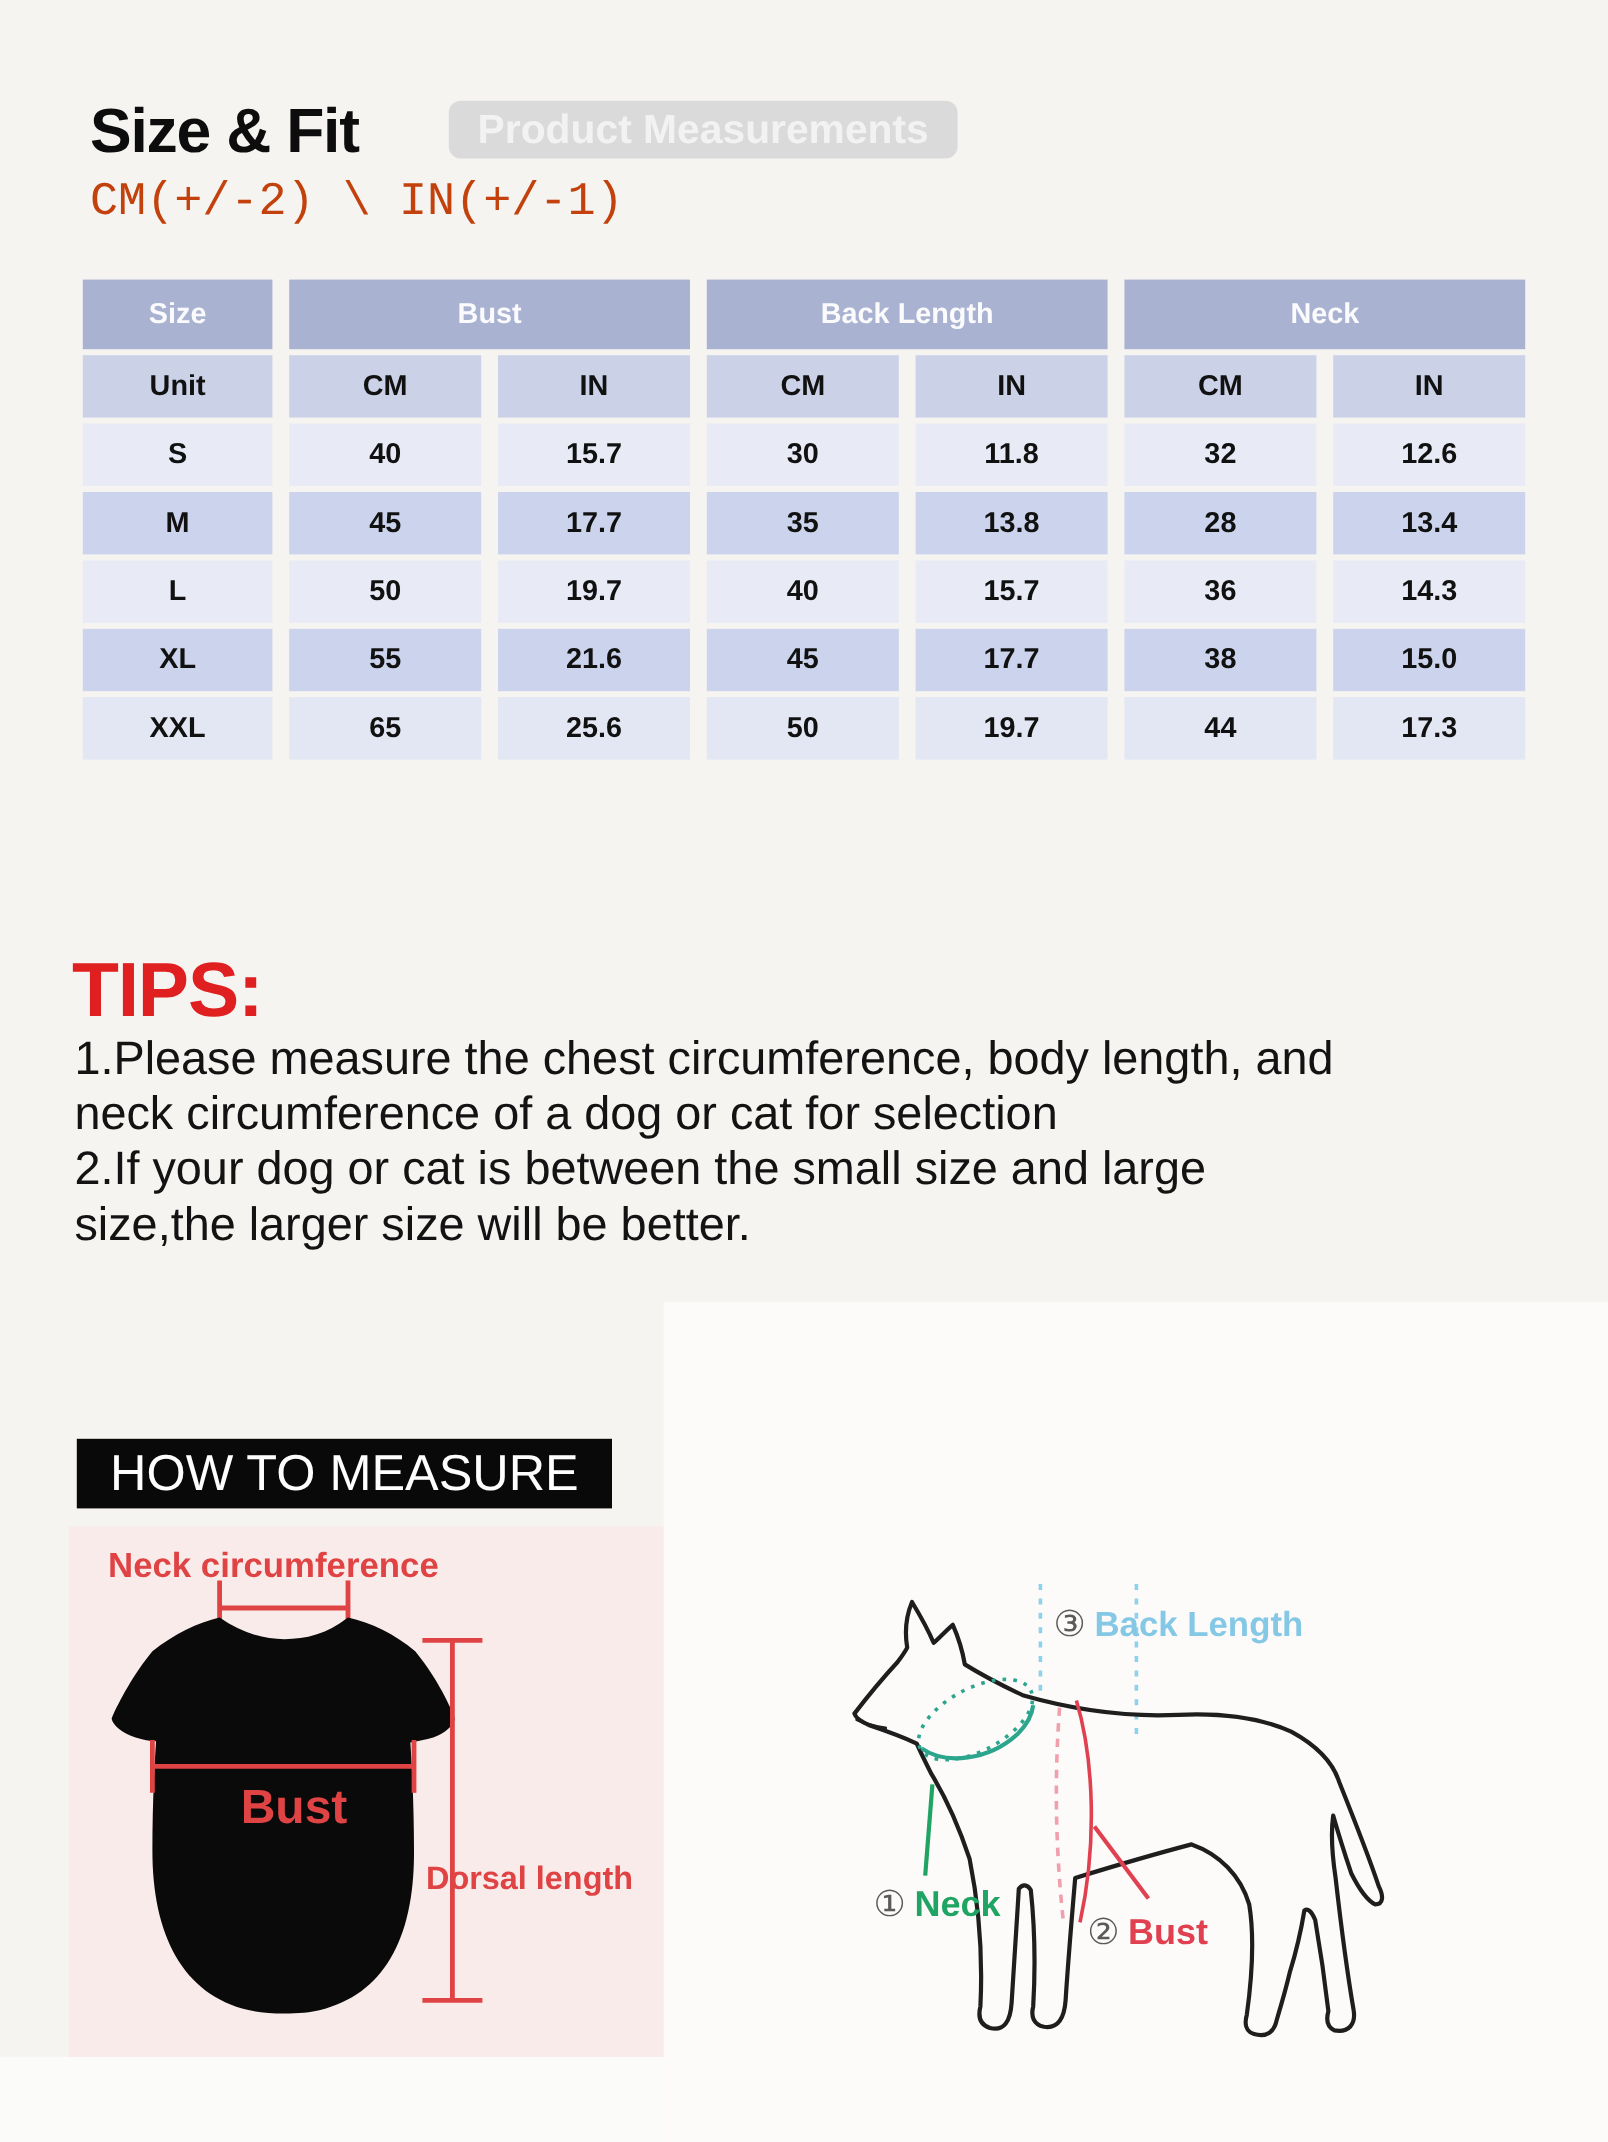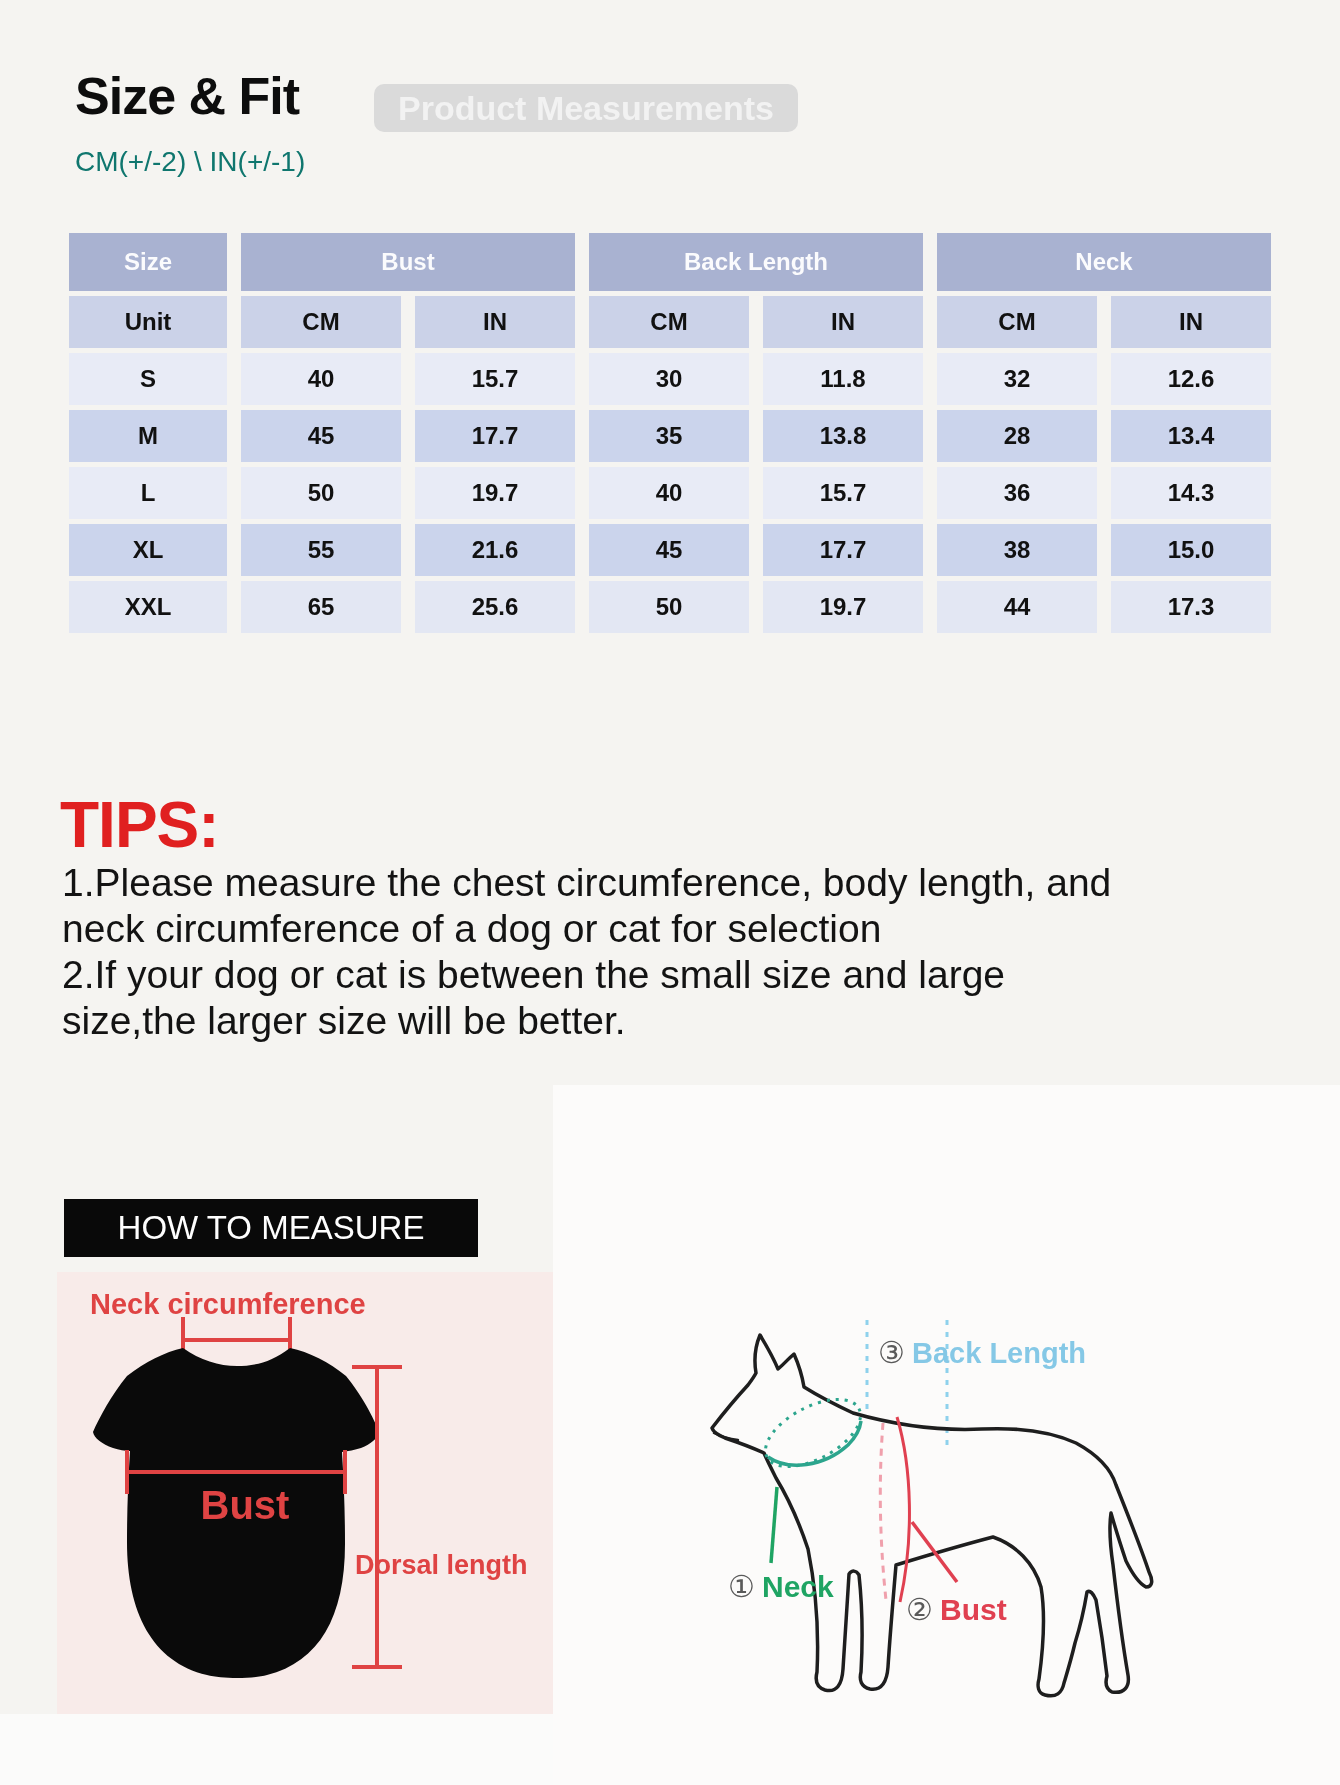--- a/index.html
+++ b/index.html
@@ -5,27 +5,27 @@
   html,body{margin:0;padding:0;}
   body{
     width:1340px;height:1785px;position:relative;overflow:hidden;
     background:#f5f4f1;
     font-family:"Liberation Sans",sans-serif;
     color:#141414;
   }
   .abs{position:absolute;}
 
   
-  .page-title{left:75px;top:66px;font-size:52px;font-weight:bold;color:#0d0d0d;letter-spacing:-1px;}
+  .page-title{left:75px;top:80px;font-size:52px;font-weight:bold;color:#0d0d0d;letter-spacing:-1px;}
   .badge{
     left:374px;top:84px;height:48px;line-height:48px;
     background:#dadada;color:#f2f2f2;border-radius:10px;
     padding:0 24px;font-size:34px;font-weight:bold;
   }
-  .tolerance{left:75px;top:146px;font-size:28px;color:#0f766e;}
+  .tolerance{left:75px;top:146px;font-size:39px;color:#c2410c;font-family:Liberation Mono, monospace;}
 
   
   table.size-chart{
     position:absolute;left:55px;top:228px;width:1230px;
     border-collapse:separate;border-spacing:14px 5px;table-layout:fixed;
   }
   .size-chart th,.size-chart td{
     text-align:center;vertical-align:middle;
     font-weight:bold;font-size:24px;padding:0;
   }
@@ -38,22 +38,22 @@
   tr.r-l   td{background:#e8ebf6;}
   tr.r-xl  td{background:#cbd4ec;}
   tr.r-xxl td{background:#e3e7f3;}
 
   
   .tips-heading{left:60px;top:788px;font-size:64px;font-weight:bold;color:#e02020;letter-spacing:-1px;}
   .tips-body{left:62px;top:860px;width:1240px;font-size:39px;line-height:46px;color:#131313;}
 
   
   .htm-box{
-    left:64px;top:1199px;width:414px;height:58px;line-height:58px;
-    background:#090909;color:#fefefe;font-size:33px;font-weight:500;
+    left:64px;top:1199px;width:446px;height:58px;line-height:58px;
+    background:#090909;color:#fefefe;font-size:42px;font-weight:500;
     text-align:center;letter-spacing:0px;
   }
 
   .white-band{left:0;top:1714px;width:1340px;height:71px;background:#fbfbfa;}
   .shirt-panel{left:57px;top:1272px;width:496px;height:442px;background:#f8ebe9;}
   .dog-panel{left:553px;top:1085px;width:787px;height:700px;background:#fcfbfa;}
 
   svg text{font-family:"Liberation Sans",sans-serif;}
 </style>
 </head>

